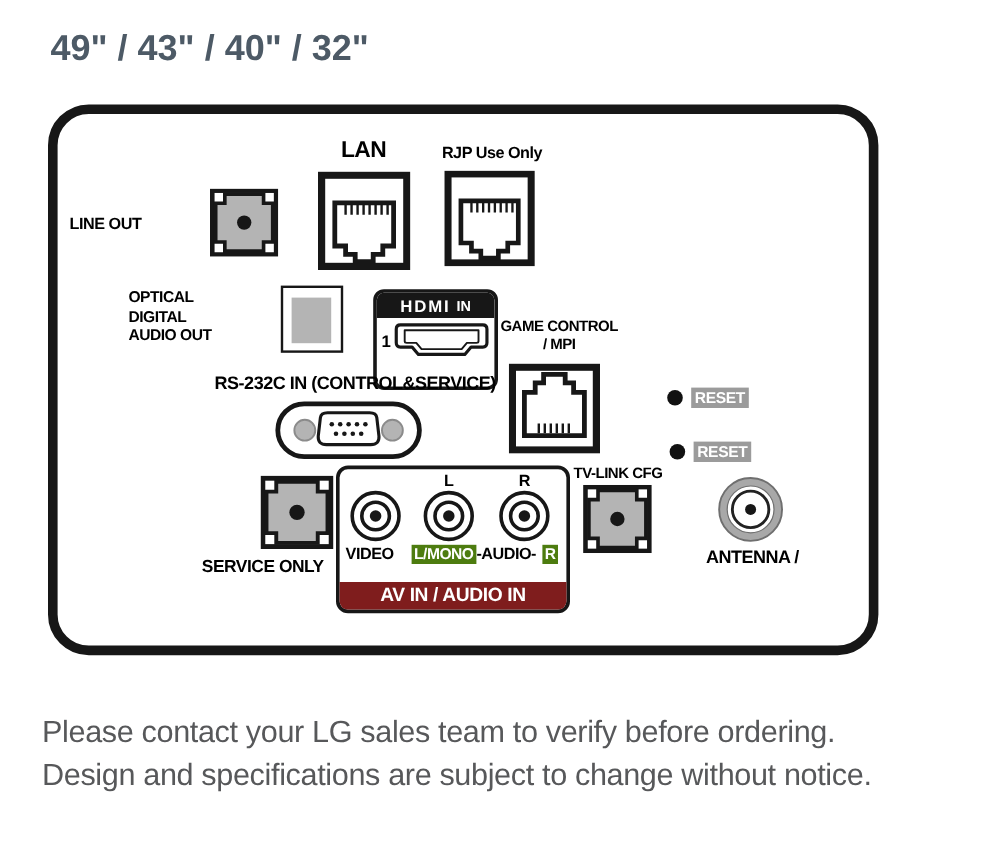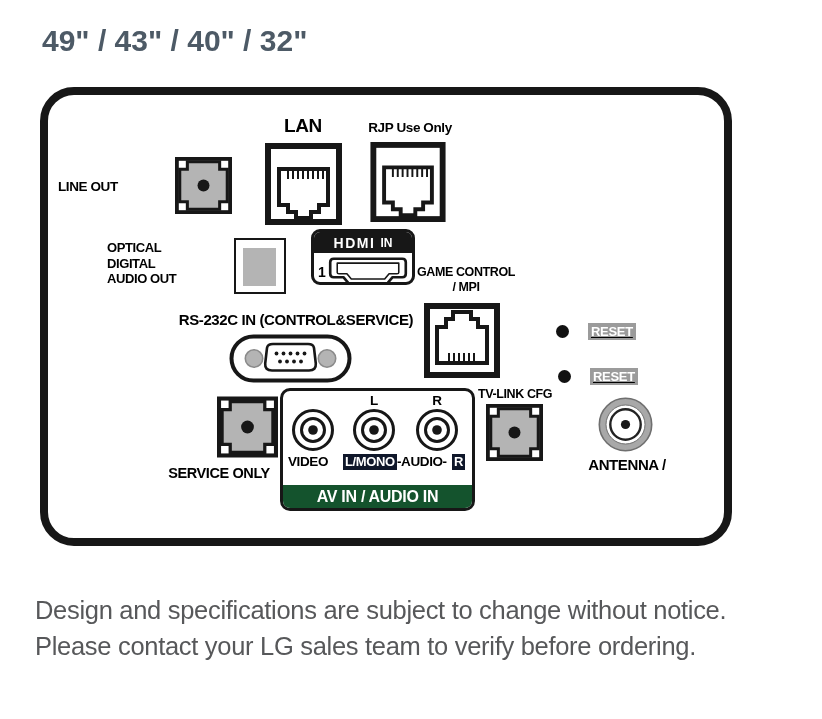--- a/index.html
+++ b/index.html
@@ -6,41 +6,41 @@
   .stage{position:relative;width:822px;height:719px;background:#fff;overflow:hidden;
          font-family:"Liberation Sans",sans-serif;}
   .title{position:absolute;left:42px;top:24px;font-size:30px;font-weight:bold;
          color:#4d5a66;letter-spacing:0;white-space:nowrap;}
   .panel{position:absolute;left:40px;top:87px;width:692px;height:459px;
          border:8px solid #171717;border-radius:34px;background:#fff;box-sizing:border-box;}
   .lbl{position:absolute;font-weight:bold;color:#000;letter-spacing:-0.4px;
        line-height:1.16;white-space:nowrap;}
   .tc{text-align:center;}
   .tr{}
-  .dotrow{position:absolute;display:flex;align-items:center;gap:19px;text-decoration:underline;}
+  .dotrow{position:absolute;display:flex;align-items:center;gap:7px;}
   .dot{width:13px;height:13px;border-radius:50%;background:#111;flex:0 0 auto;}
   .badge{background:#9b9b9b;color:#fff;font-weight:bold;font-size:13px;
          letter-spacing:-0.3px;padding:1px 3px;line-height:15px;white-space:nowrap;}
   
   .optical-port{position:absolute;border:2.5px solid #171717;background:#fff;box-sizing:border-box;}
   .optical-inner{position:absolute;left:7px;top:8px;width:33px;height:38px;background:#b4b4b4;}
   
   .hdmi-block{position:absolute;border:3px solid #171717;border-radius:9px;background:#fff;
               box-sizing:border-box;overflow:hidden;}
   .hdmi-head{height:21px;background:#171717;display:flex;align-items:center;justify-content:center;gap:5px;}
   .hdmi-logo{color:#fff;font-weight:bold;font-size:14px;letter-spacing:1.5px;}
   .hdmi-in{color:#fff;font-weight:bold;font-size:12px;letter-spacing:0;}
   .hdmi-body{display:flex;align-items:center;height:37px;}
   .hdmi-num{font-size:14px;font-weight:bold;color:#000;margin-left:4px;}
   
   .av-block{position:absolute;border:3px solid #171717;border-radius:10px;background:#fff;box-sizing:border-box;}
-  .av-bar{position:absolute;left:0;right:0;bottom:0;height:23px;background:#14532d;
+  .av-bar{position:absolute;left:0;right:0;bottom:0;height:23px;background:#7f1d1d;
           border-radius:0 0 7px 7px;display:flex;align-items:center;justify-content:center;
           color:#fff;font-weight:bold;font-size:16px;letter-spacing:-0.3px;}
-  .av-badge{position:absolute;background:#0f172a;color:#fff;font-weight:bold;font-size:13px;
+  .av-badge{position:absolute;background:#4d7c0f;color:#fff;font-weight:bold;font-size:13px;
             letter-spacing:-0.4px;padding:0 2px;line-height:16px;white-space:nowrap;}
   .note{position:absolute;left:35px;top:592px;color:#57585a;font-size:25.5px;
         letter-spacing:-0.3px;line-height:36px;white-space:nowrap;}
   svg.port{position:absolute;display:block;}
 </style>
 </head>
 <body>
 
 <svg width="0" height="0" style="position:absolute" aria-hidden="true">
   <defs>
@@ -117,21 +117,21 @@
 
     <div class="lbl tr" style="left:59px;top:145px;width:120px;font-size:13px;line-height:15.5px;">
       <div>OPTICAL</div>
       <div>DIGITAL</div>
       <div>AUDIO OUT</div>
     </div>
     <div class="optical-port" style="left:186px;top:143px;width:52px;height:56px;">
       <div class="optical-inner"></div>
     </div>
 
-    <div class="hdmi-block" style="left:263px;top:134px;width:104px;height:56px;">
+    <div class="hdmi-block" style="left:263px;top:146px;width:104px;height:84px;">
       <div class="hdmi-head">
         <span class="hdmi-logo">HDMI</span>
         <span class="hdmi-in">IN</span>
       </div>
       <div class="hdmi-body">
         <span class="hdmi-num">1</span>
         <svg style="width:80px;height:29px;margin-left:2px;">
             <use href="#s-hdmi"></use>
           </svg>
       </div>
@@ -191,17 +191,17 @@
       <div class="lbl" style="left:5px;top:63px;font-size:13.5px;">VIDEO</div>
       <span class="av-badge" style="left:60px;top:63px;">L/MONO</span>
       <div class="lbl" style="left:114px;top:63px;font-size:13.5px;">-AUDIO-</div>
       <span class="av-badge" style="left:169px;top:63px;">R</span>
       <div class="av-bar">AV IN / AUDIO IN</div>
     </div>
 
   </div>
 
   <div class="note">
+    <div>Please contact your LG sales team to verify before ordering.</div>
     <div>Design and specifications are subject to change without notice.</div>
-    <div>Please contact your LG sales team to verify before ordering.</div>
   </div>
 
 </div>
 
 </body></html>

